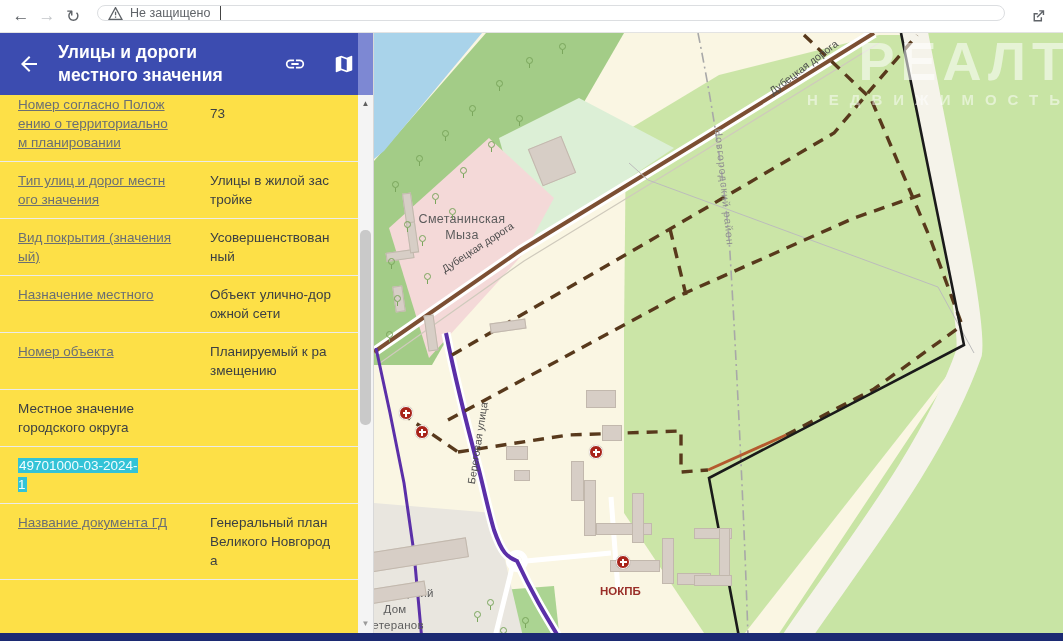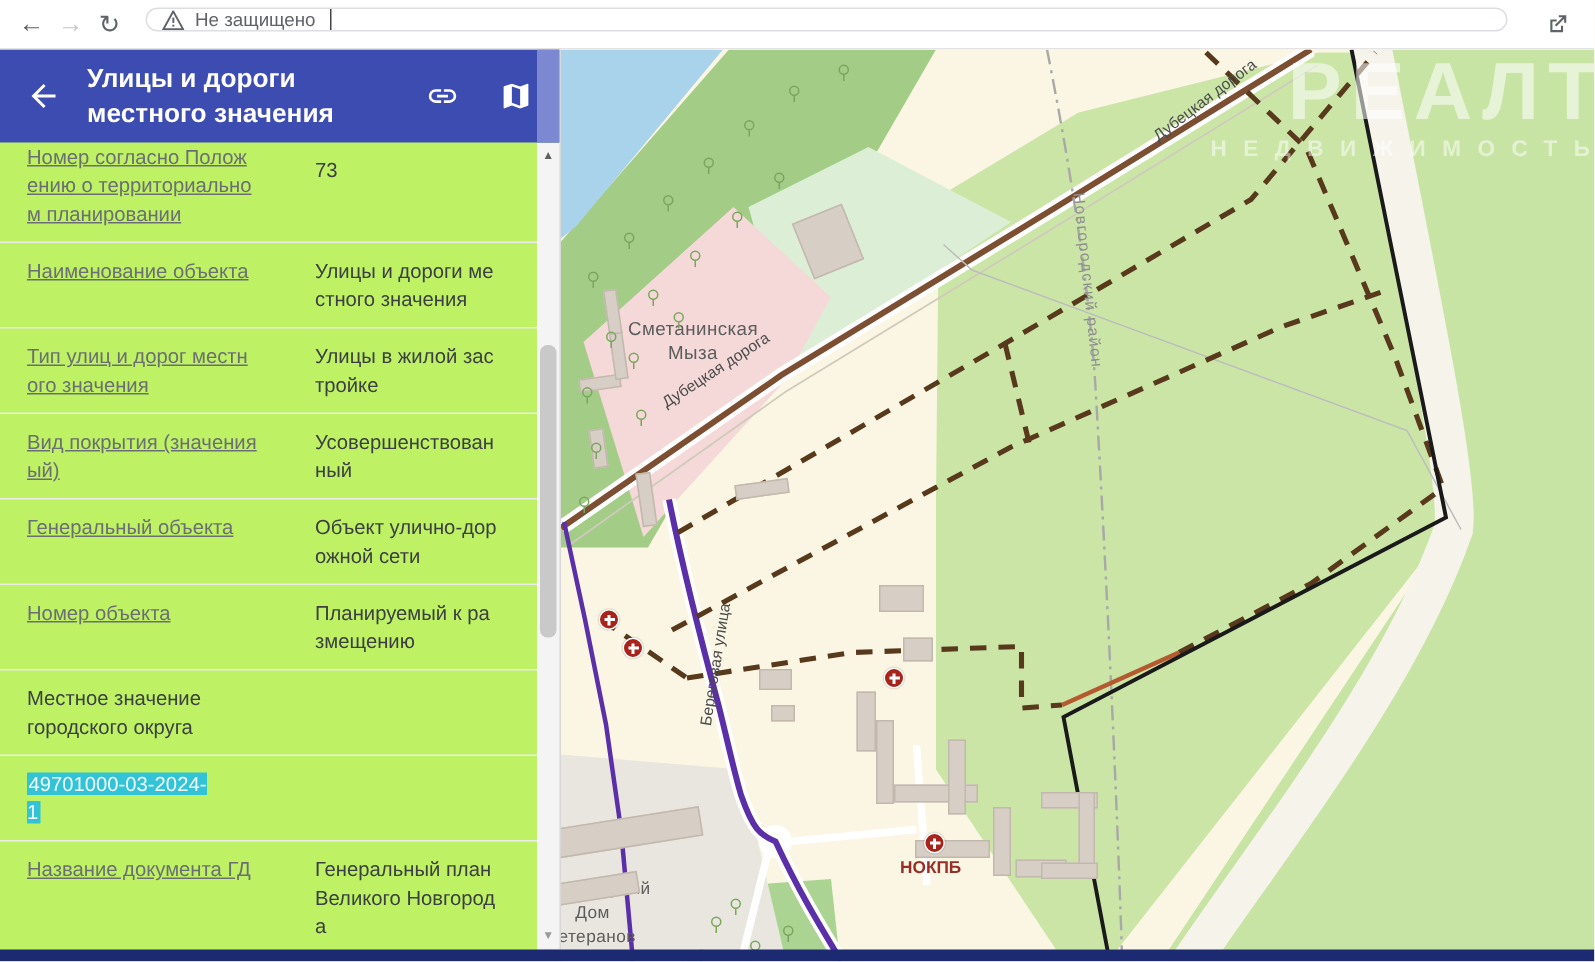--- a/index.html
+++ b/index.html
@@ -14,21 +14,21 @@
   .nav-ico.back { margin-left:8px; }
   .nav-ico.fwd { color:#c3c6c9; }
   .addr-pill { position:absolute; left:97px; top:5px; width:908px; height:16px;
                border:1px solid #dcdee1; border-radius:13px; display:flex; align-items:center; padding:0 10px; }
   .warn-ico { width:15px; height:13px; margin-right:7px; flex:0 0 auto; }
   .addr-text { font-size:12.5px; color:#5f6368; }
   .caret { width:1px; height:14px; background:#444; margin-left:10px; }
   .share-ico { position:absolute; right:16px; top:8px; width:17px; height:17px; color:#5f6368; cursor:pointer; }
 
   
-  .panel { position:absolute; left:0; top:33px; width:373px; height:608px; background:#bef264; overflow:hidden; }
+  .panel { position:absolute; left:0; top:33px; width:373px; height:608px; background:#fde047; overflow:hidden; }
   .panel-header { position:absolute; left:0; top:0; width:373px; height:62px; background:#3c4cb0; z-index:5;
                   display:flex; align-items:center; }
   .hdr-strip { position:absolute; right:0; top:0; width:15px; height:62px; background:#7d88d3; }
   .back-btn { width:24px; height:24px; margin-left:17px; color:#fff; cursor:pointer; flex:0 0 auto; }
   .hdr-title { color:#fff; font-size:17.5px; font-weight:bold; line-height:23px; margin-left:17px; flex:1 1 auto; }
   .hdr-ico { width:22px; height:22px; color:#fff; margin-right:27px; cursor:pointer; flex:0 0 auto; }
 
   .rows-wrap { position:absolute; left:0; top:62px; width:358px; bottom:0; overflow:hidden; }
   .attr-row { display:flex; padding:9px 0 9px 18px; border-bottom:1px solid #ebebeb; }
   .attr-label { width:192px; font-size:13.5px; line-height:19px; color:#6b6f73; white-space:pre-line; flex:0 0 auto;text-decoration:underline; }
@@ -112,38 +112,33 @@
     </div>
 
     <div class="rows-wrap">
         <div class="attr-row clipped">
           <div class="attr-label">Номер согласно Полож
 ению о территориально
 м планировании</div>
           <div class="attr-value">73</div>
         </div>
         <div class="attr-row">
-          <div class="attr-label">Наименование объекта</div>
-          <div class="attr-value">Улицы и дороги ме
-стного значения</div>
-        </div>
-        <div class="attr-row">
           <div class="attr-label">Тип улиц и дорог местн
 ого значения</div>
           <div class="attr-value">Улицы в жилой зас
 тройке</div>
         </div>
         <div class="attr-row">
           <div class="attr-label">Вид покрытия (значения
 ый)</div>
           <div class="attr-value">Усовершенствован
 ный</div>
         </div>
         <div class="attr-row">
-          <div class="attr-label">Генеральный объекта</div>
+          <div class="attr-label">Назначение местного</div>
           <div class="attr-value">Объект улично-дор
 ожной сети</div>
         </div>
         <div class="attr-row">
           <div class="attr-label">Номер объекта</div>
           <div class="attr-value">Планируемый к ра
 змещению</div>
         </div>
         <div class="attr-row">
           <div class="attr-value">Местное значение
@@ -217,21 +212,21 @@
       <div class="wm1">РЕАЛТ</div>
       <div class="wm2">НЕДВИЖИМОСТЬ</div>
     </div>
 
     <div class="map-label lbl-place" style="left:28px; top:178px; width:120px; white-space:pre-line">Сметанинская
 Мыза</div>
     <div class="map-label lbl-road" style="left:62px; top:208px; transform:rotate(-33deg)">Дубецкая дорога</div>
     <div class="map-label lbl-road" style="left:388px; top:28px; transform:rotate(-37deg)">Дубецкая дорога</div>
     <div class="map-label lbl-road" style="left:62px; top:404px; transform:rotate(-81deg)">Береговая улица</div>
     <div class="map-label lbl-admin" style="left:292px; top:148px; transform:rotate(84deg)">Новгородский район</div>
-    <div class="map-label lbl-poi" style="left:226px; top:540px">НОКПБ</div>
+    <div class="map-label lbl-poi" style="left:226px; top:552px">НОКПБ</div>
     <div class="map-label lbl-place" style="left:-40px; top:552px; width:122px; white-space:pre-line; font-size:11.5px">Новгородский
 Дом
 ветеранов</div>
   <div class="bld" style="left: 12px; top: 218px; width: 28px; height: 9px; transform: rotate(-8deg);"></div>
       <div class="bld" style="left: 34px; top: 188px; width: 9px; height: 32px; transform: rotate(-8deg);"></div>
       <div class="bld" style="left: 30px; top: 160px; width: 9px; height: 30px; transform: rotate(-8deg);"></div>
       <div class="bld" style="left: 52px; top: 282px; width: 10px; height: 36px; transform: rotate(-8deg);"></div>
       <div class="bld" style="left: 116px; top: 288px; width: 36px; height: 10px; transform: rotate(-8deg);"></div>
       <div class="bld" style="left: 20px; top: 253px; width: 10px; height: 26px; transform: rotate(-8deg);"></div>
       <div class="bld" style="left: 160px; top: 108px; width: 36px; height: 40px; transform: rotate(-22deg);"></div>

